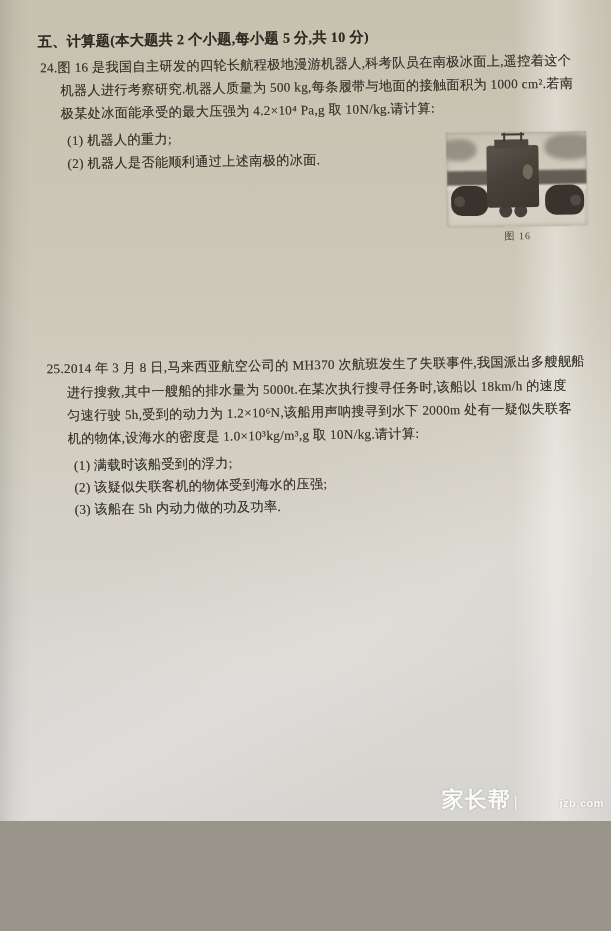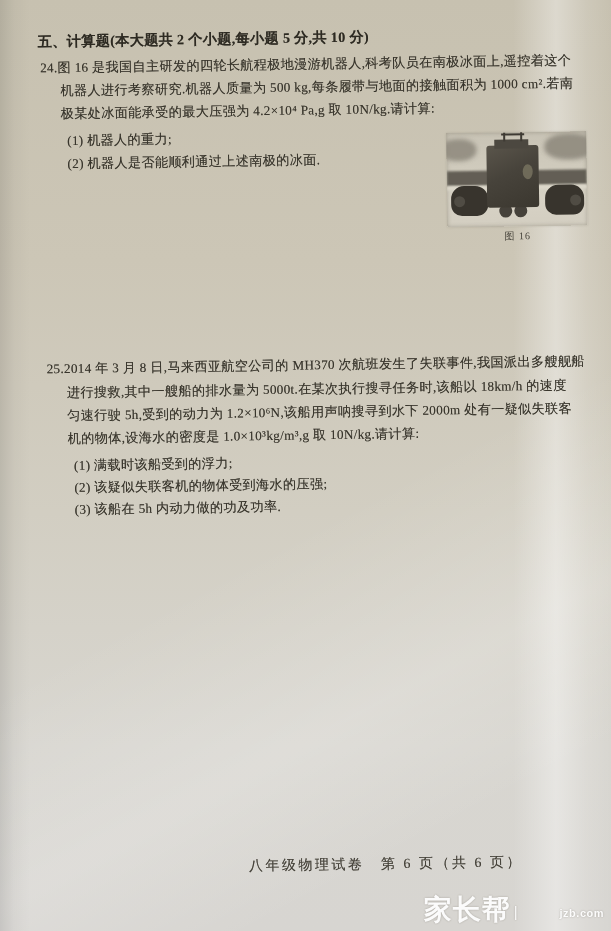--- a/index.html
+++ b/index.html
@@ -2,21 +2,21 @@
 <html><head>
 <meta charset="utf-8">
 <style>
   html,body{margin:0;padding:0;}
   body{
     width:611px;height:931px;overflow:hidden;
     background:#9a958a;
     font-family:"Liberation Serif","DejaVu Serif",serif;
   }
   .scan{
-    position:relative;width:611px;height:931px;overflow:hidden;
+    position:relative;width:611px;height:821px;overflow:hidden;
     background:
       linear-gradient(90deg, rgba(0,0,0,0.10) 0px, rgba(0,0,0,0.03) 14px, rgba(0,0,0,0) 30px),
       linear-gradient(90deg, rgba(255,255,255,0) 84%, rgba(255,255,255,0.38) 91%, rgba(255,255,255,0.12) 96%, rgba(255,255,255,0) 100%),
       linear-gradient(152deg, rgba(255,255,255,0) 55%, rgba(255,255,255,0.18) 72%, rgba(255,255,255,0) 85%),
       linear-gradient(180deg, #c7c1b0 0%, #ccc6b6 28%, #d2cec2 55%, #d8d6d0 80%, #d7d5d1 100%);
   }
   
   .tilt{
     position:absolute;left:0;top:0;width:611px;height:931px;
     transform:rotate(-0.85deg);transform-origin:0 465px;
@@ -61,21 +61,21 @@
     font-size:14px;color:#45423a;letter-spacing:2.5px;white-space:nowrap;
     text-shadow:0 0 0.5px rgba(60,56,46,0.5);
   }
   .watermark{
     position:absolute;right:7px;bottom:11px;
     display:flex;align-items:flex-end;
     color:#ffffff;opacity:0.92;
     text-shadow:0 0 2px rgba(120,115,105,0.6);
     font-family:"Liberation Sans","DejaVu Sans",sans-serif;
   }
-  .wm-brand{font-size:28px;font-weight:bold;letter-spacing:1px;line-height:20px;}
+  .wm-brand{font-size:22px;font-weight:bold;letter-spacing:1px;line-height:20px;}
   .wm-sep{font-size:15px;margin:0 2px 1px 3px;line-height:15px;}
   .wm-site{font-size:11px;font-weight:bold;line-height:13px;letter-spacing:0.5px;margin-left:40px;}
 </style>
 </head>
 <body>
 
 <div class="scan">
   <div class="tilt">
 
     <div class="t heading" style="left:44px;top:35px;">五、计算题(本大题共 2 个小题,每小题 5 分,共 10 分)</div>

